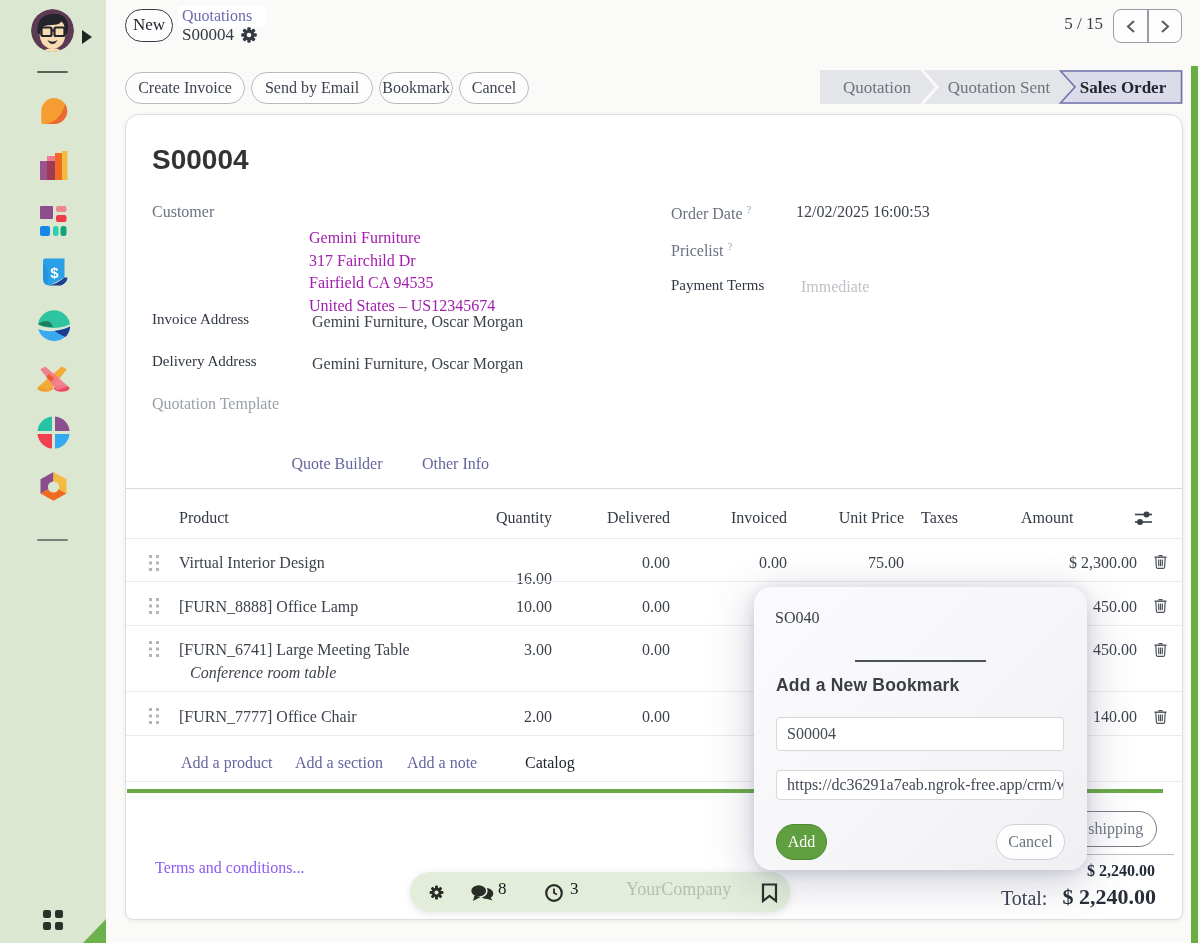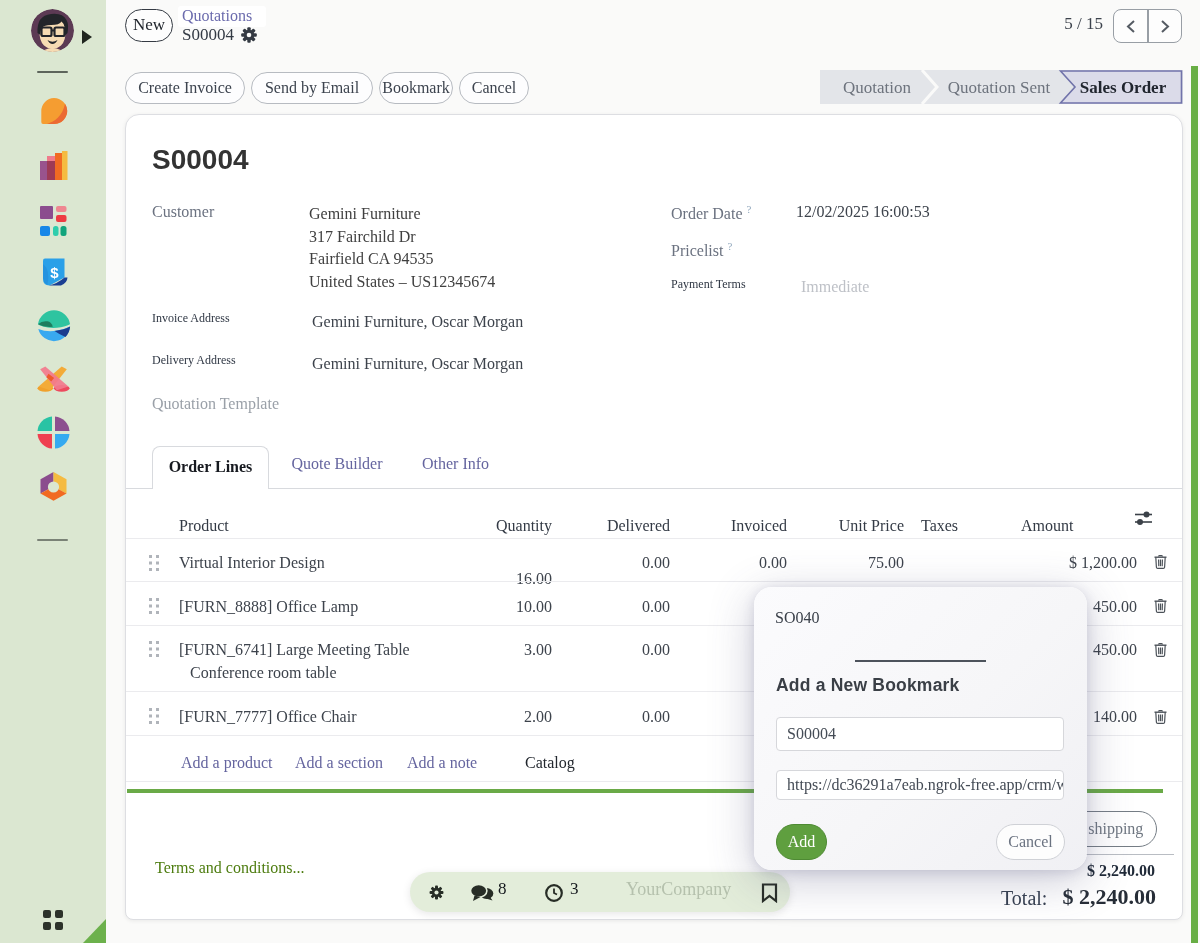--- a/index.html
+++ b/index.html
@@ -21,44 +21,44 @@
 .pager-btns .mid { position:absolute; left:33px; top:0; width:2px; height:32px; background:#989ea5; }
 
 .abtn { position:absolute; top:72px; height:32px; border:1px solid #b7bbc1; border-radius:16px; background:#fdfdfe; font-size:16px; color:#3c434e; text-align:center; line-height:29px; }
 
 #gstrip { position:absolute; left:1191px; top:66px; width:7px; height:877px; background:#68ae45; }
 
 #card { position:absolute; left:125px; top:114px; width:1058px; height:806px; background:#fff; border:1px solid #dddee2; border-radius:14px 14px 8px 8px; box-shadow:0 1px 4px rgba(0,0,0,0.07); }
 #card .in { position:absolute; }
 .title { left:26px; top:29px; font-family:"Liberation Sans",sans-serif; font-weight:bold; font-size:28px; color:#333; }
 .lbl { font-size:16px; color:#6b7280; }
-.lbl-dark { font-size:12px; color:#2f3744; }
+.lbl-dark { font-size:15px; color:#2f3744; }
 .lbl-empty { font-size:16px; color:#9aa0a8; }
 .val { font-size:16px; color:#3d434c; }
-.green a, .green { color:#404040; }
+.green a, .green { color:#a21caf;margin-top:24px; }
 .sup { font-size:11px; color:#8fa6bc; vertical-align:6px; }
 
 .tabline { left:0; top:373px; width:1056px; height:1px; background:#d8dade; }
 .tab-active { left:26px; top:331px; width:117px; height:43px; background:#fff; border:1px solid #d8dade; border-bottom:none; border-radius:8px 8px 0 0; text-align:center; line-height:40px; font-weight:bold; font-size:16px; color:#16191f; }
 .tab { top:340px; font-size:16px; color:#65659f; }
 
-.th { top:394px; font-size:16px; color:#333a45;margin-top:8px; }
+.th { top:394px; font-size:16px; color:#333a45; }
 .num { text-align:right; }
 .hline { left:0; width:1056px; height:1px; background:#ebebee; }
 .cell { font-size:16px; color:#3d434c; position:absolute; }
 .linkp { font-size:16px; color:#65659f; }
 
 .greenline { left:1px; top:674px; width:1036px; height:4px; background:#6aaa47; }
 
 .shipbtn { left:917px; top:696px; width:114px; height:36px; border:1px solid #757d85; border-radius:18px; text-align:center; line-height:33px; font-size:16px; color:#6e7680; background:#fff; }
 .totdiv { left:895px; top:739px; width:153px; height:1px; background:#b9bdc3; }
 .subtot { left:829px; top:747px; width:200px; text-align:right; font-size:16px; font-weight:bold; color:#1f2937; }
 .totlbl { left:875px; top:772px; font-size:20px; color:#374151; }
 .totval { left:830px; top:769px; width:200px; text-align:right; font-size:22px; font-weight:bold; color:#272e38; }
-.terms { left:29px; top:744px; font-size:16px; color:#4d7c0f; }
+.terms { left:29px; top:744px; font-size:16px; color:#8b5cf6; }
 
 #toolbar { position:absolute; left:410px; top:872px; width:380px; height:40px; background:#e3edda; border-radius:20px; box-shadow:0 2px 8px rgba(0,0,0,0.10); z-index:5; }
 #toolbar span.cnt { position:absolute; top:7px; font-size:17px; color:#14181d; }
 #toolbar .company { position:absolute; left:216px; top:7px; font-size:18px; color:#b5c1ad; }
 
 #popup { position:absolute; left:754px; top:587px; width:333px; height:283px; background:linear-gradient(135deg,#fbfbfd 0%,#f6f6f8 55%,#f0f0f4 100%); border-radius:18px; box-shadow:0 10px 45px rgba(80,80,120,0.30), 0 2px 12px rgba(80,80,120,0.18); z-index:10; }
 #popup .so { position:absolute; left:21px; top:22px; font-size:16px; color:#3a4049; }
 #popup .pdiv { position:absolute; left:101px; top:73px; width:131px; height:2px; background:#4d535c; }
 #popup h3 { position:absolute; left:22px; top:88px; font-family:"Liberation Sans",sans-serif; font-size:17.5px; letter-spacing:0.2px; color:#3a3f46; }
 #popup .inp { position:absolute; left:22px; width:288px; height:34px; border:1px solid #d6d7db; border-radius:4px; background:#fff; font-size:16px; color:#444b55; padding:0 10px; display:flex; align-items:center; overflow:hidden; white-space:nowrap; }
@@ -203,21 +203,20 @@
   <div class="in val" style="left:186px;top:240px">Gemini Furniture, Oscar Morgan</div>
   <div class="in lbl-empty" style="left:26px;top:280px">Quotation Template</div>
 
   <div class="in lbl" style="left:545px;top:88px">Order Date <span class="sup">?</span></div>
   <div class="in val" style="left:670px;top:88px">12/02/2025 16:00:53</div>
   <div class="in lbl" style="left:545px;top:125px">Pricelist <span class="sup">?</span></div>
   <div class="in lbl-dark" style="left:545px;top:162px">Payment Terms</div>
   <div class="in" style="left:675px;top:163px;font-size:16px;color:#bec1c7">Immediate</div>
 
   <div class="in tabline"></div>
-  <div class="in tab-active">Order Lines</div>
   <div class="in tab" style="left:138px;width:146px;text-align:center">Quote Builder</div>
   <div class="in tab" style="left:293px;width:73px;text-align:center">Other Info</div>
 
   <div class="in th" style="left:53px">Product</div>
   <div class="in th num" style="left:326px;width:100px">Quantity</div>
   <div class="in th num" style="left:444px;width:100px">Delivered</div>
   <div class="in th num" style="left:561px;width:100px">Invoiced</div>
   <div class="in th num" style="left:678px;width:100px">Unit Price</div>
   <div class="in th" style="left:795px">Taxes</div>
   <div class="in th" style="left:895px;width:57px;overflow:hidden;white-space:nowrap">Amount</div>
@@ -239,21 +238,21 @@
           <rect x="8" y="7.5" width="3" height="3"></rect>
           <rect x="1" y="14" width="3" height="3"></rect>
           <rect x="8" y="14" width="3" height="3"></rect>
         </g>
       </svg>
 <div class="in cell" style="left:53px;top:439px">Virtual Interior Design</div>
 <div class="in cell num" style="left:326px;width:100px;top:455px">16.00</div>
 <div class="in cell num" style="left:444px;width:100px;top:439px">0.00</div>
 <div class="in cell num" style="left:561px;width:100px;top:439px">0.00</div>
 <div class="in cell num" style="left:678px;width:100px;top:439px">75.00</div>
-<div class="in cell num" style="left:811px;width:200px;top:439px">$ 1,200.00</div>
+<div class="in cell num" style="left:811px;width:200px;top:439px">$ 2,300.00</div>
 <svg class="in" style="left:1028px;top:440px" width="13" height="14" viewBox="0 0 13 14">
         <g stroke="#4b5158" stroke-width="1.2" fill="none">
           <path d="M4.5,1.5 Q4.5,0.6 5.4,0.6 L7.6,0.6 Q8.5,0.6 8.5,1.5"></path>
           <line x1="0.5" y1="2.2" x2="12.5" y2="2.2" stroke-width="1.4"></line>
           <path d="M1.8,2.2 L2.4,12.2 Q2.5,13.4 3.7,13.4 L9.3,13.4 Q10.5,13.4 10.6,12.2 L11.2,2.2"></path>
           <line x1="4.6" y1="4.5" x2="4.8" y2="11.2"></line>
           <line x1="6.5" y1="4.5" x2="6.5" y2="11.2"></line>
           <line x1="8.4" y1="4.5" x2="8.2" y2="11.2"></line>
         </g>
       </svg>
@@ -332,21 +331,21 @@
         <g stroke="#4b5158" stroke-width="1.2" fill="none">
           <path d="M4.5,1.5 Q4.5,0.6 5.4,0.6 L7.6,0.6 Q8.5,0.6 8.5,1.5"></path>
           <line x1="0.5" y1="2.2" x2="12.5" y2="2.2" stroke-width="1.4"></line>
           <path d="M1.8,2.2 L2.4,12.2 Q2.5,13.4 3.7,13.4 L9.3,13.4 Q10.5,13.4 10.6,12.2 L11.2,2.2"></path>
           <line x1="4.6" y1="4.5" x2="4.8" y2="11.2"></line>
           <line x1="6.5" y1="4.5" x2="6.5" y2="11.2"></line>
           <line x1="8.4" y1="4.5" x2="8.2" y2="11.2"></line>
         </g>
       </svg>
 <div class="in hline" style="top:620px"></div>
-<div class="in cell" style="left:64px;top:549px;">Conference room table</div>
+<div class="in cell" style="left:64px;top:549px;font-style:italic">Conference room table</div>
 <div class="in linkp" style="left:55px;top:639px">Add a product</div>
 <div class="in linkp" style="left:169px;top:639px">Add a section</div>
 <div class="in linkp" style="left:281px;top:639px">Add a note</div>
 <div class="in cell" style="left:399px;top:639px;color:#22272e">Catalog</div>
 <div class="in hline" style="top:666px"></div>
 </div>
 
   <div class="in greenline"></div>
   <div class="in terms">Terms and conditions...</div>
   <div class="in shipbtn">Add shipping</div>

